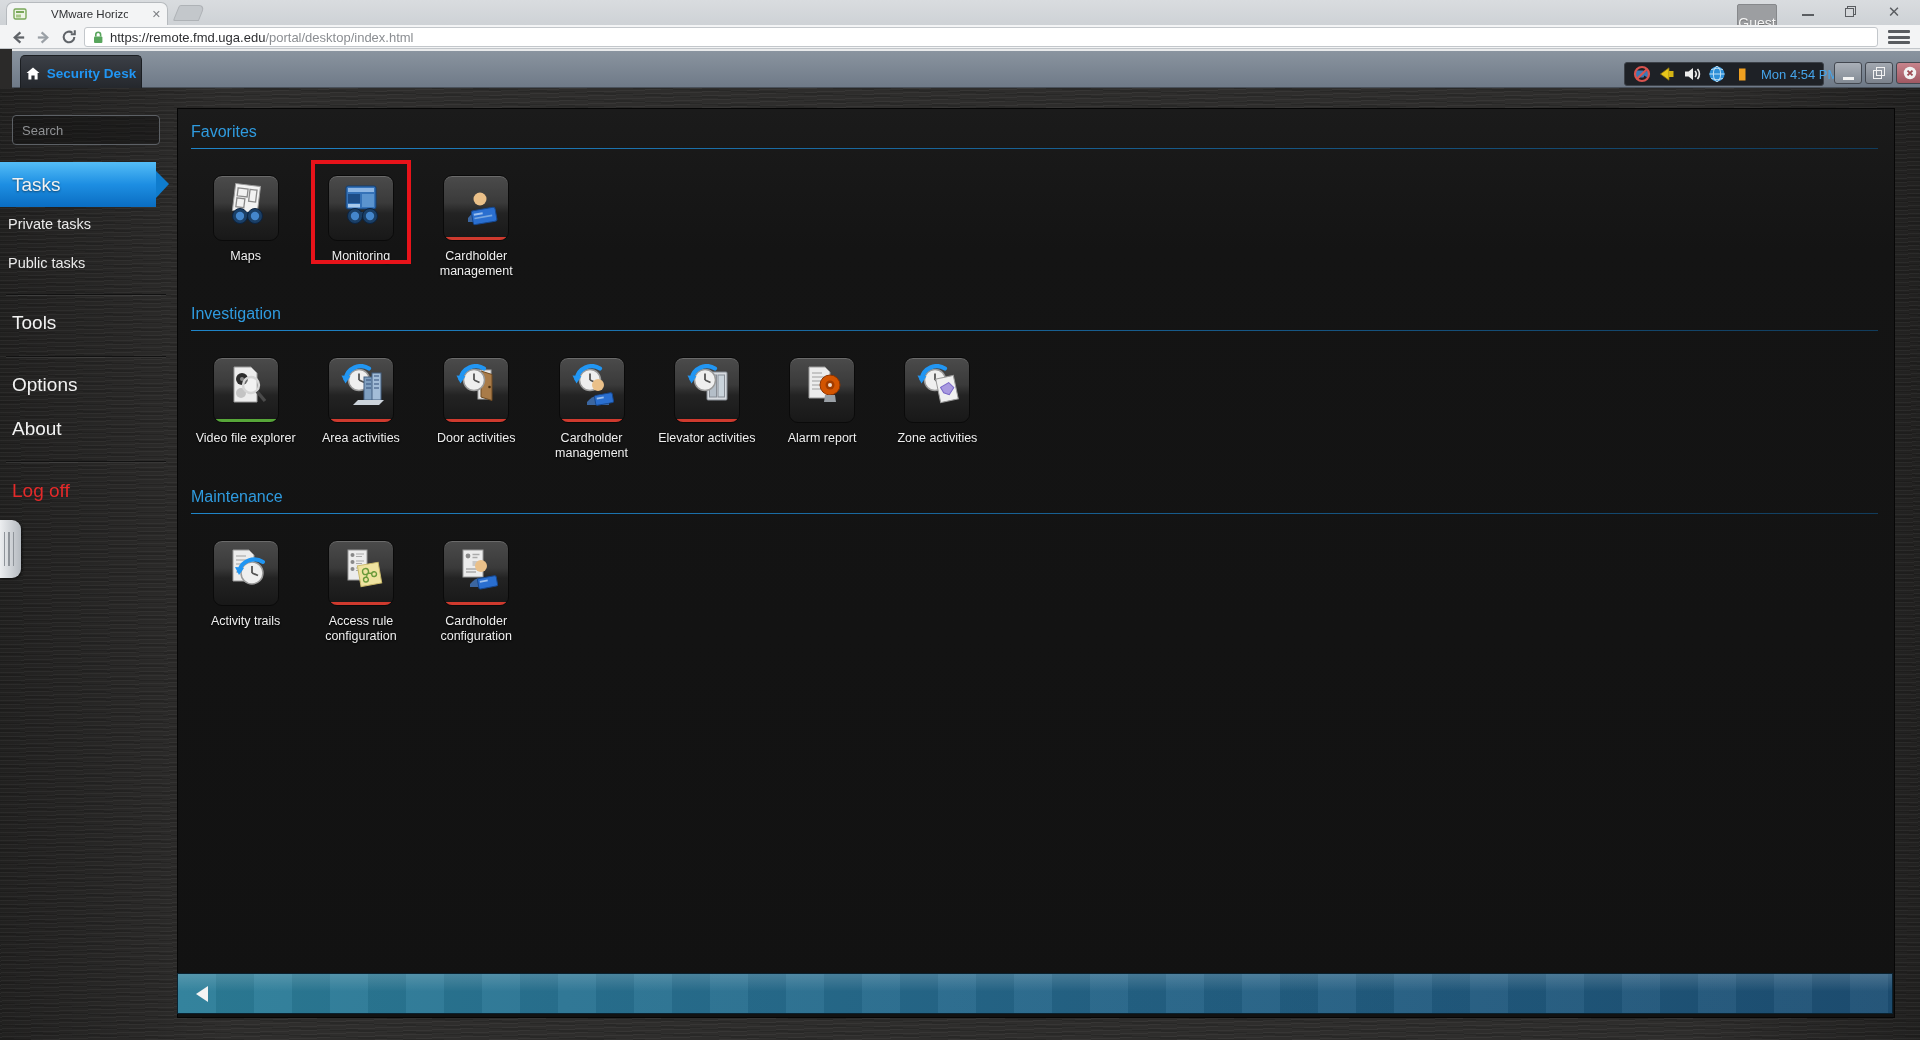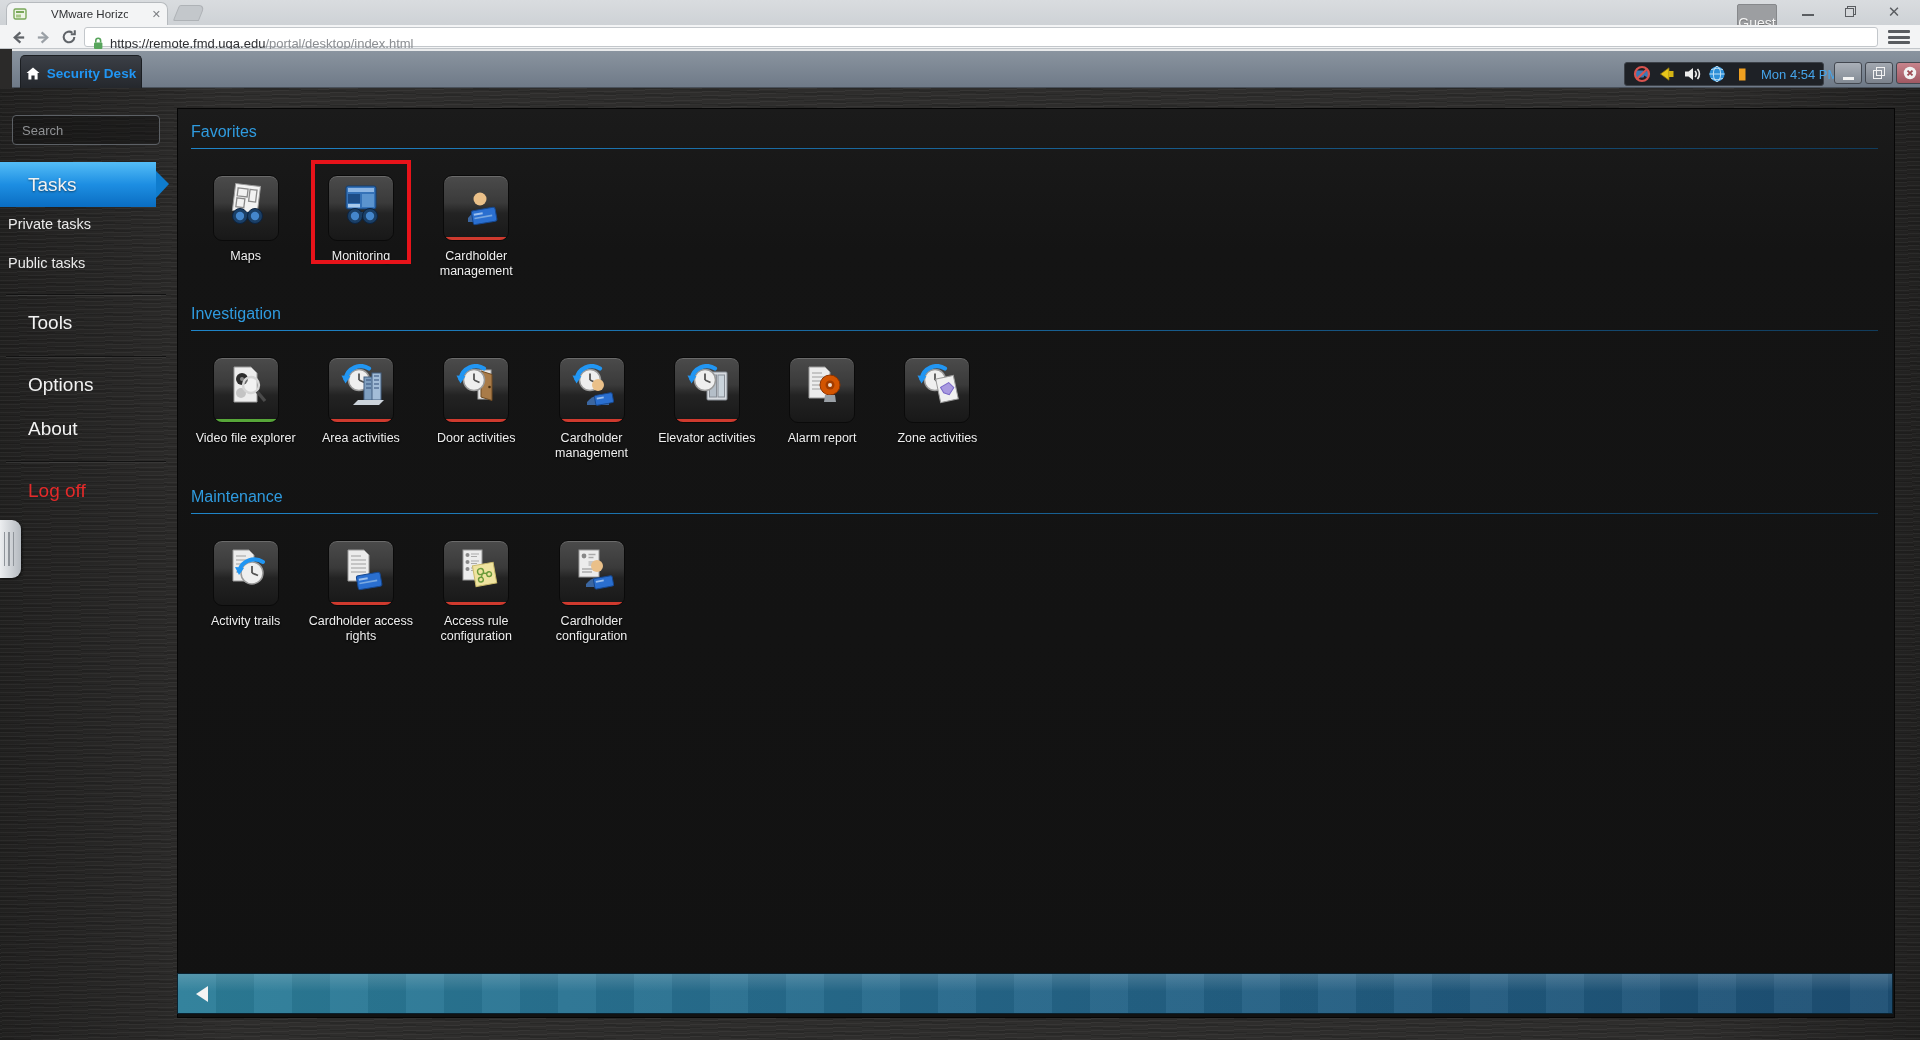--- a/index.html
+++ b/index.html
@@ -29,21 +29,21 @@
   .maxsq i { position:absolute; border:1.6px solid #5a5d61; width:9px; height:9px; display:block; }
   .maxsq i:first-child { left:2px; top:0; } .maxsq i:last-child { left:0; top:2px; background:#d4d7da; }
   .xglyph { font-size:15px; line-height:1; }
 
   #btoolbar { position:absolute; left:0; top:25px; width:1920px; height:24px;
               background:#f3f4f5; border-bottom:1px solid #c2c6ca; }
   .navbtn { position:absolute; top:1px; width:24px; height:22px; display:flex;
             align-items:center; justify-content:center; }
   #omnibox { position:absolute; left:84px; top:2px; width:1794px; height:20px;
              background:#fff; border:1px solid #c3c7cb; border-radius:3px;
-             display:flex; align-items:flex-start; padding:8px 6px; gap:5px; font-size:13px; }
+             display:flex; align-items:center; padding:8px 6px; gap:5px; font-size:13px; }
   #omnibox .host { color:#2e2f32; }
   #omnibox .path { color:#8b8e92; }
   #menu-btn { position:absolute; left:1888px; top:3px; width:22px; height:18px;
               display:flex; flex-direction:column; justify-content:center; gap:2.5px; }
   #menu-btn b { display:block; height:3px; background:#595c60; border-radius:1px; }
 
   
   #sdbar { position:absolute; left:0; top:49px; width:1920px; height:39px;
            background:linear-gradient(#8a949f,#6f7a88); border-top:2px solid #e9eaeb;
            border-bottom:1px solid #49515b;margin-left:12px; }
@@ -73,21 +73,21 @@
            repeating-linear-gradient(178deg, rgba(255,255,255,.045) 0 1px, rgba(0,0,0,0) 1px 4px),
            repeating-linear-gradient(2deg, rgba(0,0,0,.12) 0 2px, rgba(0,0,0,0) 2px 7px),
            linear-gradient(90deg, rgba(0,0,0,.28), rgba(0,0,0,0) 12%, rgba(0,0,0,0) 88%, rgba(0,0,0,.28)); }
 
   
   #search-box { position:absolute; left:12px; top:27px; width:148px; height:30px;
                 background:rgba(10,10,10,.35); border:1px solid #5c6065; border-radius:4px;
                 color:#cfcfcf; font-size:13px; padding:0 9px; outline:none; }
   #search-box::placeholder { color:#8f9194; }
   .nav-item { position:absolute; left:0; width:170px; color:#f2f2f2; cursor:default; }
-  .nav-big { font-size:19px; padding-left:28px; }
+  .nav-big { font-size:19px; padding-left:12px; }
   .nav-child { font-size:14.5px; padding-left:8px; color:#eaeaea; }
   #nav-tasks { top:74px; height:45px; line-height:45px; width:156px;
                background:linear-gradient(#54bdf7 0%, #1d8ee2 50%, #0a6dc2 100%);
                text-shadow:0 1px 2px rgba(0,0,0,.5); }
   #nav-tasks:after { content:""; position:absolute; right:-13px; top:9px;
                      border-left:13px solid #0f7ccd; border-top:13px solid transparent;
                      border-bottom:14px solid transparent; }
   #nav-private { top:128px; } #nav-public { top:167px; }
   #nav-tools { top:224px; } #nav-options { top:286px; } #nav-about { top:330px; }
   #nav-logoff { top:392px; color:#e42a2a; }
@@ -467,35 +467,20 @@
                   <line x1="27" y1="26" x2="33" y2="28.5" stroke="#555" stroke-width="1.8"></line>
                   <path d="M38 15 A16 16 0 0 0 14 24" fill="none" stroke="#2196f3" stroke-width="4" stroke-linecap="round"></path>
                   <path d="M10 20 l9 1 -5 7 z" fill="#2196f3"></path>
                 </svg>
               </div>
               <div class="tile-label">Activity trails</div>
             </div>
             <div class="task-item">
               <div class="tile">
                 <svg width="44" height="44" viewBox="0 0 44 44">
-                  <path d="M8 3 h16 l5 5 v26 h-21 z" fill="#ececec" stroke="#9a9a9a"></path>
-                  <path d="M11 9 h10 M11 13 h15 M11 17 h15 M11 21 h15 M11 25 h15" stroke="#b8b8b8" stroke-width="1.4"></path>
-                  <g transform="rotate(-10 29 33)">
-                    <rect x="17" y="27" width="24" height="14" rx="2" fill="#2a6fd0" stroke="#16478e"></rect>
-                    <rect x="19" y="30" width="9" height="2" fill="#9cc0ee"></rect>
-                    <rect x="19" y="34" width="18" height="1.6" fill="#79a8e0"></rect>
-                  </g>
-                </svg>
-                <div class="edge" style="background:#cf3a2e"></div>
-              </div>
-              <div class="tile-label">Cardholder access rights</div>
-            </div>
-            <div class="task-item">
-              <div class="tile">
-                <svg width="44" height="44" viewBox="0 0 44 44">
                   <rect x="8" y="3" width="19" height="30" fill="#ececec" stroke="#9a9a9a"></rect>
                   <circle cx="12.5" cy="8" r="2" fill="#888"></circle>
                   <path d="M16 7 h8 M16 9.5 h6" stroke="#aaa" stroke-width="1.2"></path>
                   <circle cx="12.5" cy="15" r="2" fill="#888"></circle>
                   <path d="M16 14 h8 M16 16.5 h6" stroke="#aaa" stroke-width="1.2"></path>
                   <circle cx="12.5" cy="22" r="2" fill="#888"></circle>
                   <path d="M16 21 h8 M16 23.5 h6" stroke="#aaa" stroke-width="1.2"></path>
                   <g transform="rotate(-10 29 27)">
                     <rect x="19" y="17" width="21" height="21" fill="#efe3a0" stroke="#c9b96a"></rect>
                     <circle cx="26" cy="24" r="3" fill="none" stroke="#6a9a3a" stroke-width="1.4"></circle>

